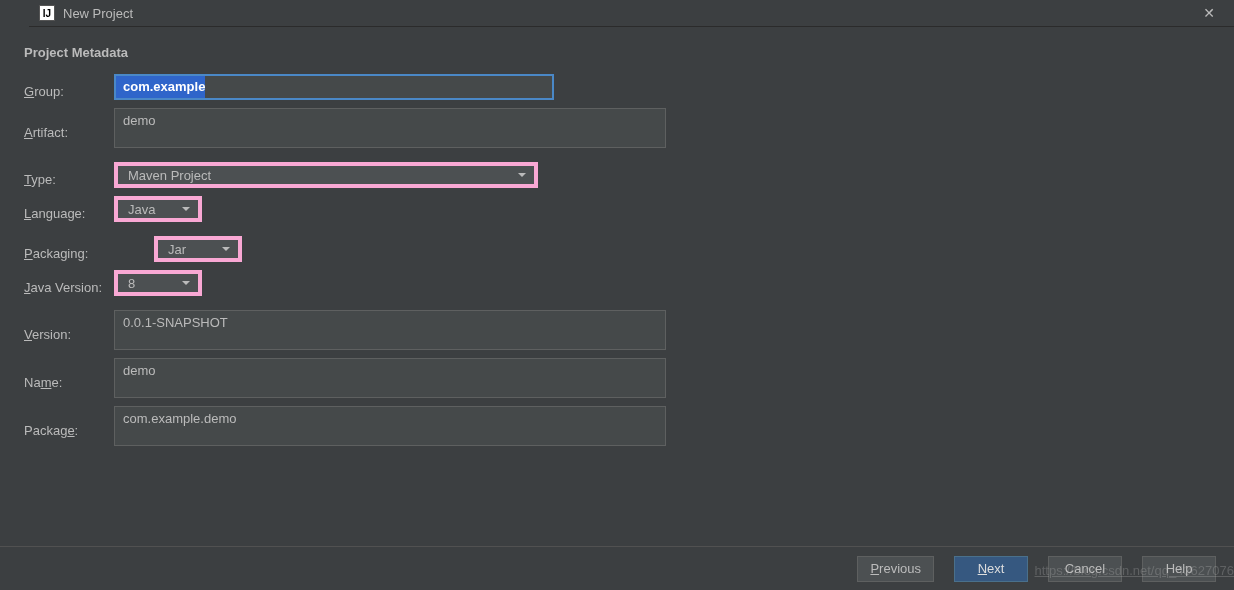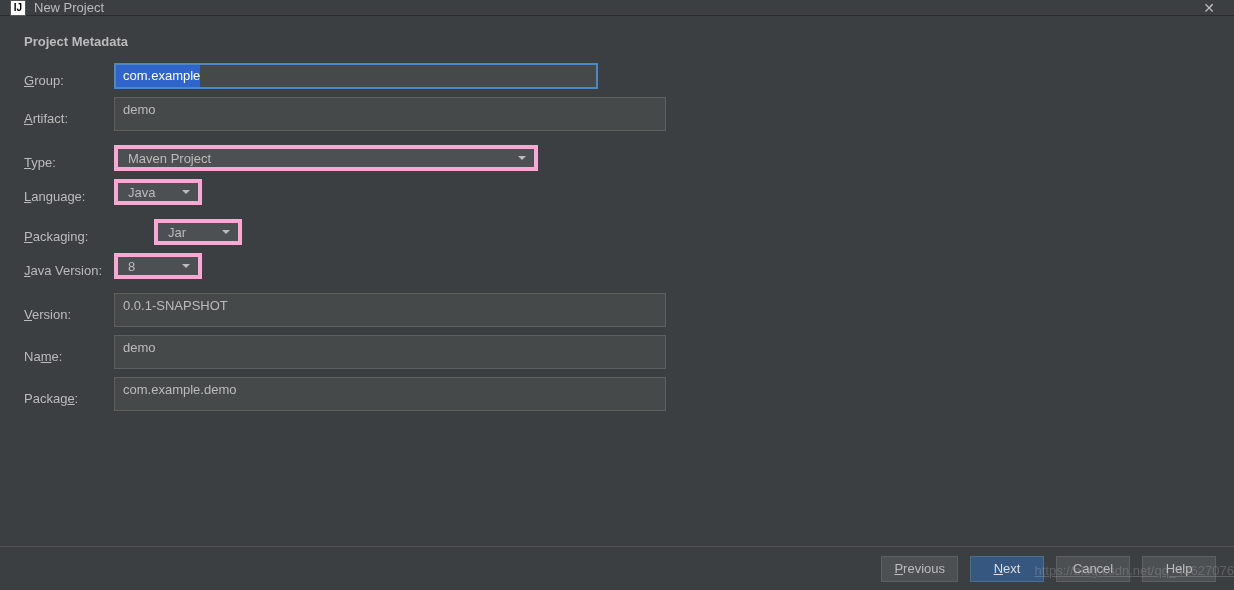--- a/index.html
+++ b/index.html
@@ -6,26 +6,27 @@
     body {
       width: 1234px; height: 590px;
       background: #3c3f41;
       font-family: "Segoe UI", Arial, sans-serif;
       font-size: 13px;
       color: #bbbbbb;
       overflow: hidden;
       position: relative;
     }
     .titlebar {
-      height: 16px;
+      height: 27px;
       display: flex;
       align-items: center;
       padding: 0 10px;
       background: #3c3f41;
       border-bottom: 1px solid #2b2b2b;
+      margin-left: 29px;
     }
     .titlebar-icon {
       width: 16px; height: 16px;
       background: #fff;
       color: #000;
       font-weight: bold;
       font-size: 10px;
       display: inline-flex;
       align-items: center;
       justify-content: center;
@@ -59,47 +60,48 @@
     }
     .form-row.gap { margin-top: 14px; }
     .label {
       width: 90px;
       color: #bbbbbb;
       flex-shrink: 0;
       margin-top: 8px;
     }
     .label .mn { text-decoration: underline; }
     .text-input {
-      width: 484px;
+      width: 440px;
       height: 26px;
       background: #45494a;
       border: 1px solid #5e6060;
       color: #bbbbbb;
       padding: 0 8px;
       font-family: inherit;
       font-size: 13px;
       outline: none;
+      font-weight: bold;
     }
     .text-input.focused {
       border: 2px solid #4a88c7;
       padding: 0 7px;
     }
     .text-input.focused::selection { background: #2f65ca; color: #fff; }
     .sel-text {
       background: #2f65ca;
       color: #fff;
       display: inline-block;
       height: 100%;
       line-height: 22px;
       margin-left: -7px;
       padding-left: 7px;
     }
     .text-field-display {
       width: 552px;
-      height: 34px;
+      height: 40px;
       background: #45494a;
       border: 1px solid #5e6060;
       color: #bbbbbb;
       padding: 0 8px;
       line-height: 24px;
     }
     .select {
       height: 26px;
       background: #4c5052;
       border: 4px solid #f9a8d4;
@@ -124,21 +126,21 @@
     .select.wide { width: 424px; }
     .select.med { width: 88px; }
     .footer {
       position: absolute;
       bottom: 0; left: 0; right: 0;
       height: 44px;
       display: flex;
       align-items: center;
       justify-content: flex-end;
       padding: 0 18px;
-      gap: 12px;
+      gap: 20px;
       border-top: 1px solid #515151;
       background: #3c3f41;
     }
     .btn {
       height: 26px;
       min-width: 74px;
       background: #4c5052;
       border: 1px solid #5e6060;
       color: #bbbbbb;
       font-family: inherit;

